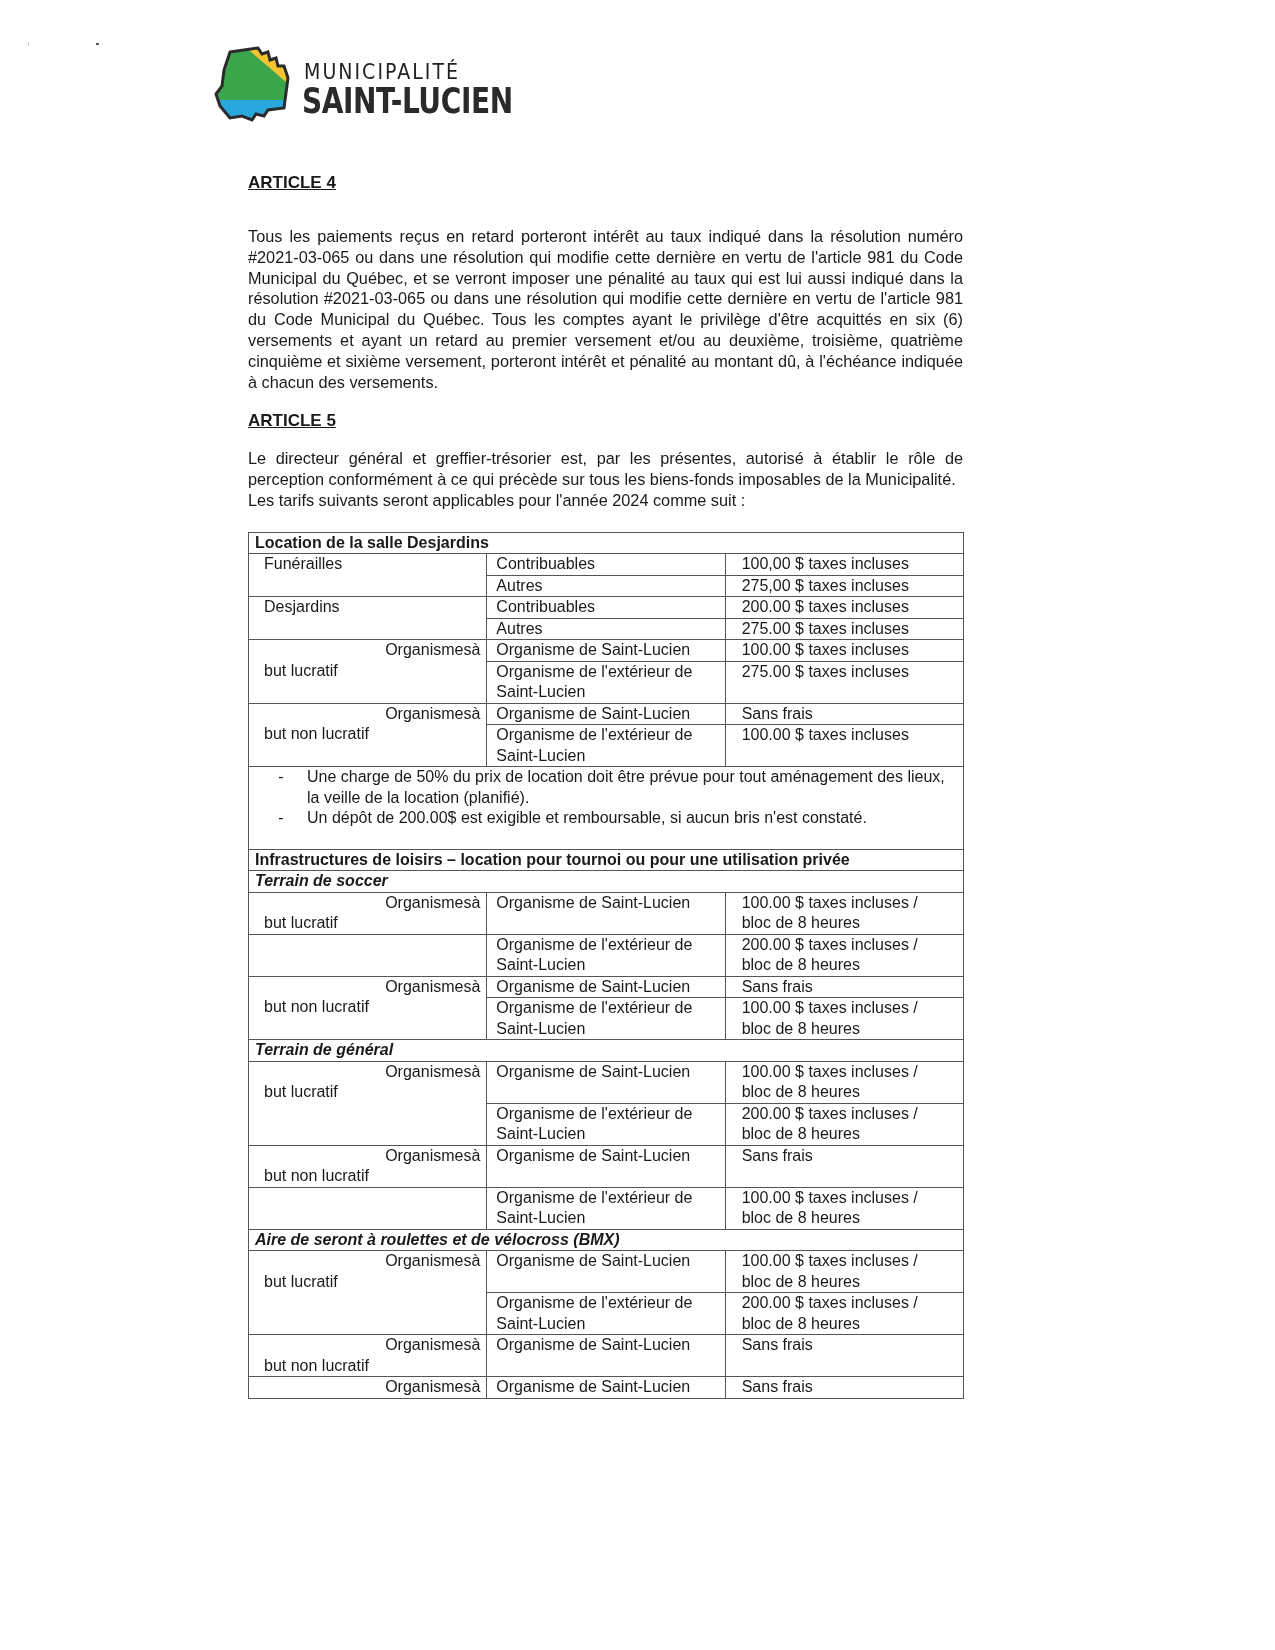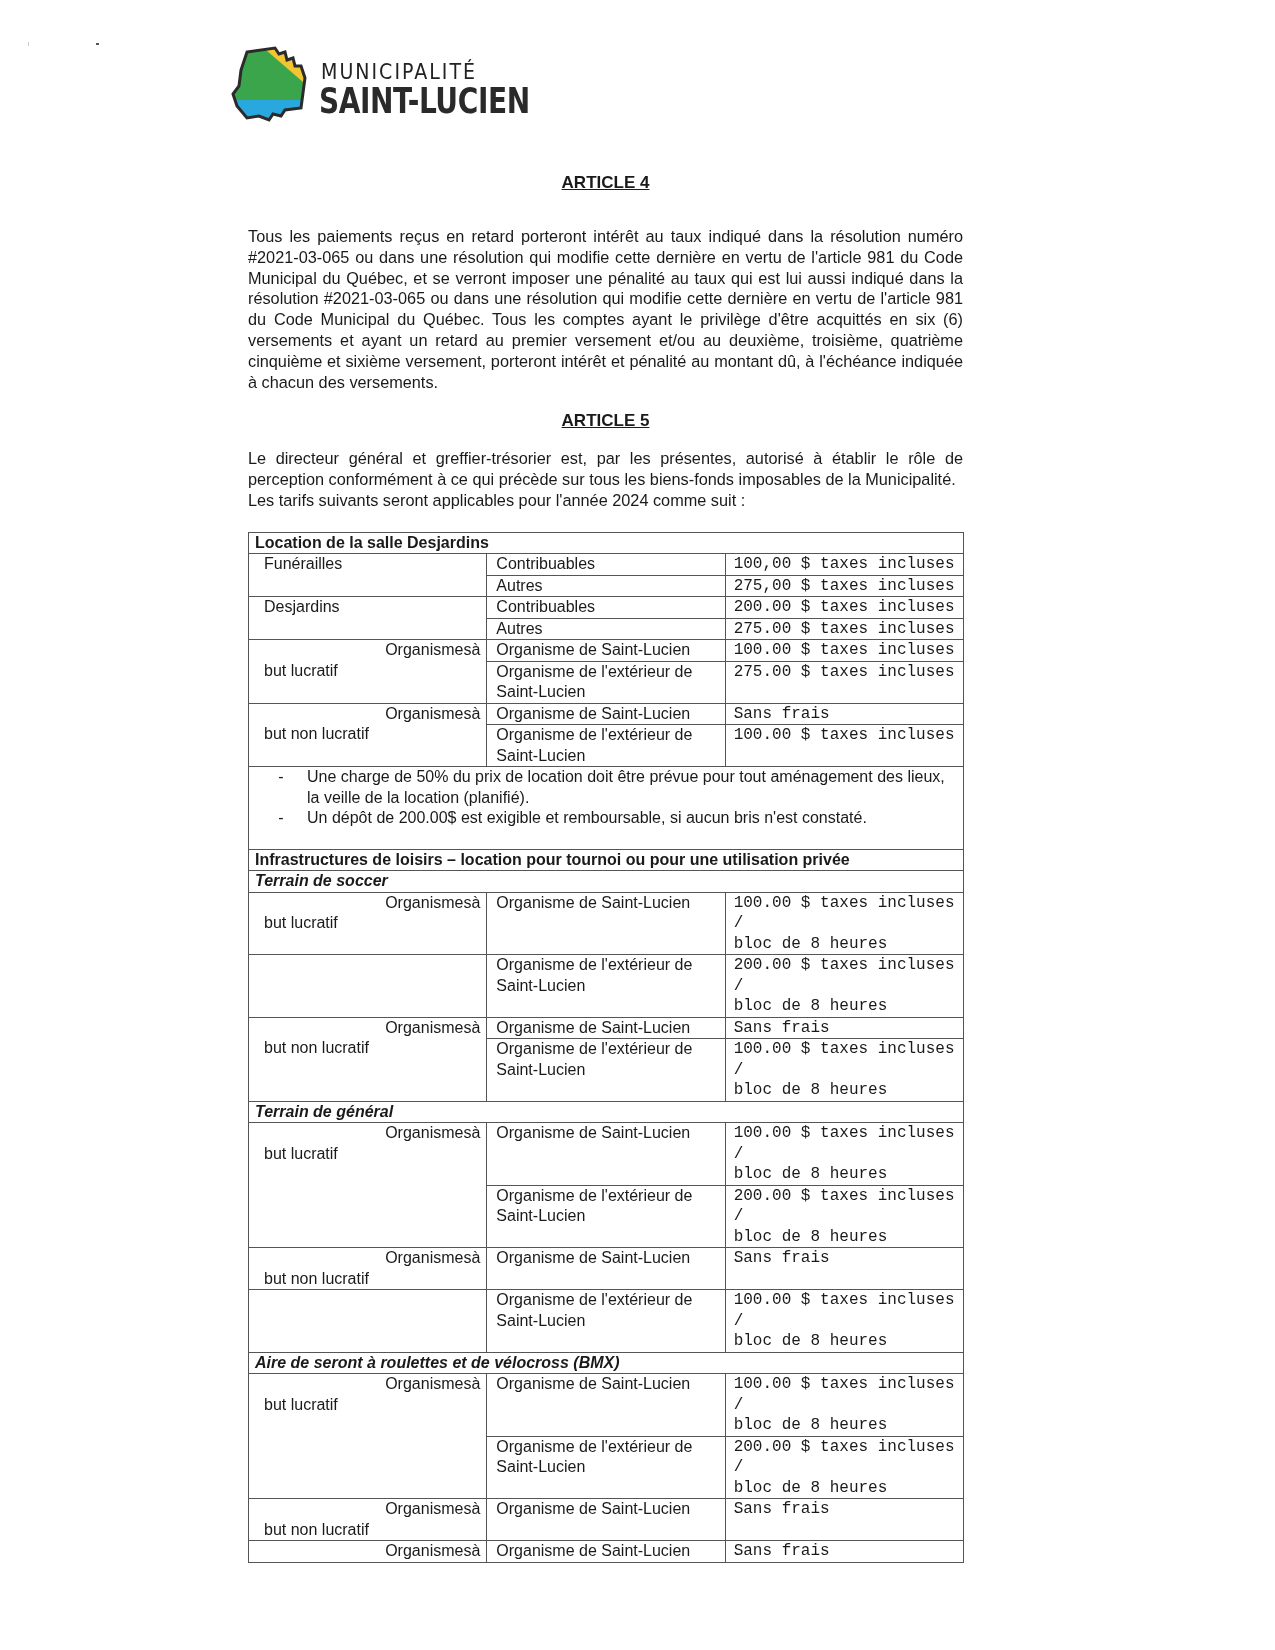--- a/index.html
+++ b/index.html
@@ -1,35 +1,35 @@
 <!DOCTYPE html>
 <html><head>
 <meta charset="utf-8">
 <style>
   html, body { margin:0; padding:0; background:#ffffff; }
   body { width:1275px; height:1650px; position:relative; font-family:"Liberation Sans", sans-serif; color:#1a1a1a; overflow:hidden; }
-  .logo { position:absolute; left:229px; top:44px; width:300px; height:80px; }
+  .logo { position:absolute; left:212px; top:44px; width:300px; height:80px; }
   .logo svg { position:absolute; left:0; top:0; }
   .logo .muni { position:absolute; left:92px; top:14px; font-family:"DejaVu Sans", sans-serif; font-size:19px; letter-spacing:2px; color:#222; transform:scaleY(1.15); transform-origin:left top; font-weight:normal; }
   .logo .name { position:absolute; left:90px; top:36px; font-family:"DejaVu Sans", sans-serif; font-weight:bold; font-size:33px; color:#2a2a2a; letter-spacing:-0.5px; transform:scaleX(0.85) scaleY(1.05); transform-origin:left top; white-space:nowrap; }
   .dot1 { position:absolute; left:28px; top:42px; width:1px; height:4px; background:#ccc; }
   .dot2 { position:absolute; left:96px; top:43px; width:3px; height:2px; background:#555; }
   .content { position:absolute; left:248px; top:172px; width:715px; }
-  .heading { font-size:17px; font-weight:bold; text-decoration:underline; margin:0; line-height:22px;text-align:center; }
+  .heading { font-size:17px; font-weight:bold; text-decoration:underline; margin:0; line-height:22px; }
   .para { font-size:16.3px; line-height:20.8px; text-align:justify; margin:0; }
   .h4 { margin-bottom:20px; }
   .p4 { margin-bottom:18px;margin-top:32px; }
   .h5 { margin-bottom:16px; }
   .p5 { }
   .intro { margin-bottom:21px; }
   table { border-collapse:collapse; width:716px; font-size:16px; line-height:20.5px; table-layout:fixed; }
   td { border:1px solid #555; padding:0 6px; vertical-align:top; }
   td.c1 { width:122px; padding-left:15px; }
   td.c2 { width:350px; padding-left:9px; }
-  td.c3 { padding-left:8px;font-family:Liberation Mono, monospace; }
+  td.c3 { padding-left:16px; }
   .sec { font-weight:bold; }
   .sub { font-weight:bold; font-style:italic; }
   .notes td { padding:0 6px 20px 6px; }
   .note { display:flex; }
   .note .dash { width:52px; text-align:center; flex:none; }
   .org { display:flex; justify-content:flex-end; }
 </style>
 </head>
 <body>
 

